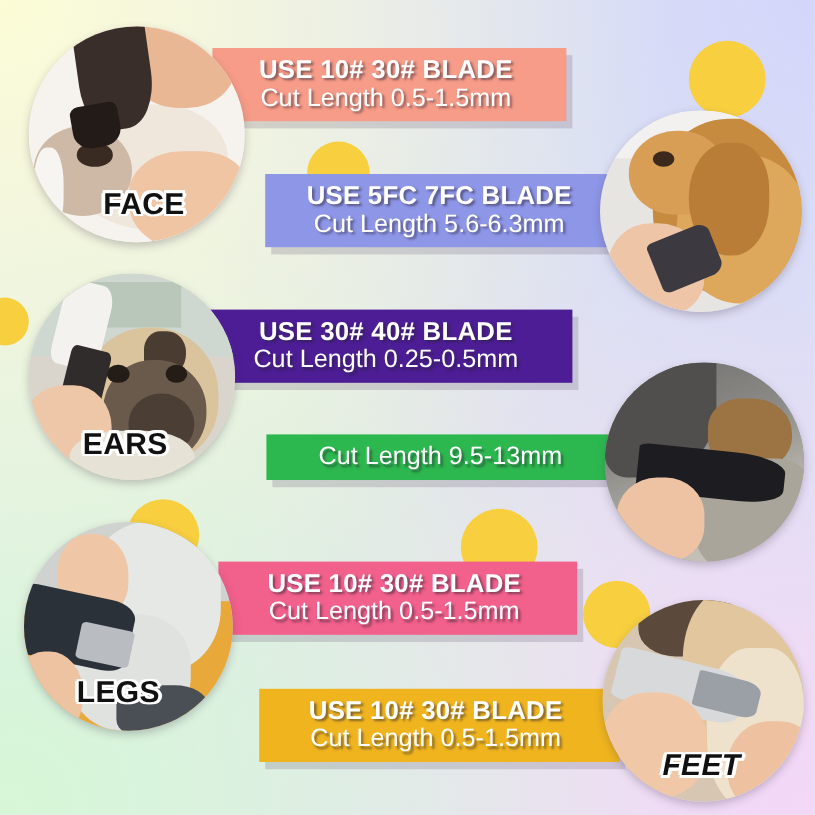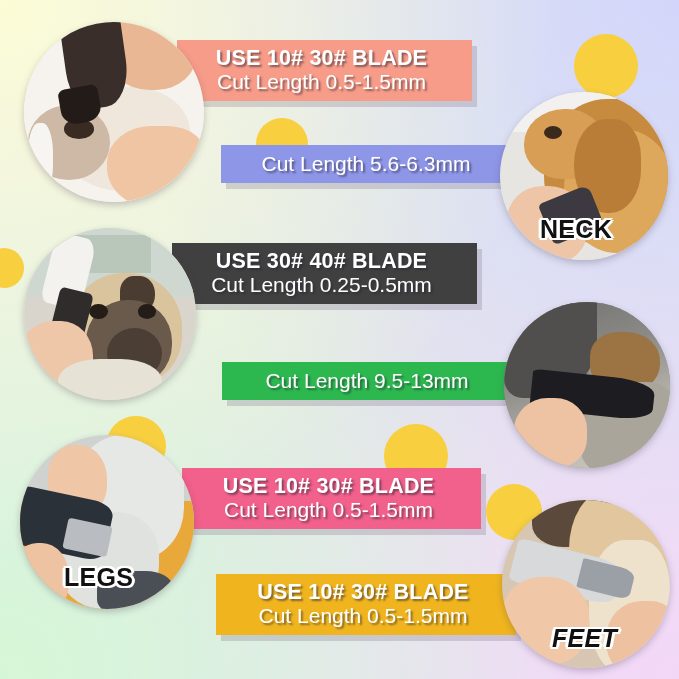--- a/index.html
+++ b/index.html
@@ -150,51 +150,52 @@
           <div class="sky f-bg"></div>
           <div class="blob f-snout"></div>
           <div class="blob f-muz"></div>
           <div class="blob f-eye"></div>
           <div class="blob f-hand"></div>
           <div class="blob f-clip"></div>
           <div class="blob f-clip2"></div>
           <div class="blob f-palm"></div>
           <div class="blob f-white"></div>
         </div>
+        <div class="photo-label" style="left: 62px; top: 134px; font-size: 25px;">FACE</div>
       </div>
       <div class="photo" style="left: 500px; top: 92px; width: 168px; height: 168px; z-index: 4;">
         <div class="art">
           <div class="sky n-bg"></div>
           <div class="bar n-top"></div>
           <div class="blob n-coat"></div>
           <div class="blob n-coat2"></div>
           <div class="blob n-head"></div>
           <div class="blob n-ear"></div>
           <div class="blob n-eye"></div>
           <div class="blob n-hand"></div>
           <div class="blob n-tool"></div>
         </div>
-        <div class="photo-label" style="left: 40px; top: 123px; font-size: 25px;">NECK</div>
       </div>
       <div class="photo" style="left: 24px; top: 228px; width: 172px; height: 172px; z-index: 4;">
         <div class="art">
           <div class="sky e-bg"></div>
           <div class="bar e-wall"></div>
           <div class="bar e-tile"></div>
           <div class="blob e-head"></div>
           <div class="blob e-ear"></div>
           <div class="blob e-face"></div>
           <div class="blob e-snout"></div>
           <div class="blob e-eye1"></div>
           <div class="blob e-eye2"></div>
           <div class="blob e-tool"></div>
           <div class="blob e-tool2"></div>
           <div class="blob e-hand"></div>
           <div class="blob e-body"></div>
         </div>
+        <div class="photo-label" style="left: 45px; top: 128px; font-size: 25px;">EARS</div>
       </div>
       <div class="photo" style="left: 504px; top: 302px; width: 166px; height: 166px; z-index: 4;">
         <div class="art">
           <div class="sky b-bg"></div>
           <div class="sky b-coat"></div>
           <div class="blob b-dark"></div>
           <div class="blob b-tan"></div>
           <div class="blob b-fur"></div>
           <div class="blob b-clip"></div>
           <div class="blob b-hand"></div>
@@ -228,23 +229,24 @@
         <div class="photo-label" style="left: 50px; top: 124px; font-size: 25px;">FEET</div>
       </div>
     </div>
 
   <div id="banners">
       <div class="banner" style="left: 177px; top: 40px; width: 295px; background: rgb(247, 156, 136);">
         <div class="l1">USE 10# 30# BLADE</div>
         <div class="l2">Cut Length 0.5-1.5mm</div>
       </div>
       <div class="banner" style="left: 221px; top: 145px; width: 296px; background: rgb(142, 150, 232);">
+        <div class="l1">USE 5FC 7FC BLADE</div>
         <div class="l2">Cut Length 5.6-6.3mm</div>
       </div>
-      <div class="banner" style="left: 172px; top: 243px; width: 305px; background: #404040;">
+      <div class="banner" style="left: 172px; top: 258px; width: 305px; background: #4c1d95;">
         <div class="l1">USE 30# 40# BLADE</div>
         <div class="l2">Cut Length 0.25-0.5mm</div>
       </div>
       <div class="banner" style="left: 222px; top: 362px; width: 296px; background: rgb(44, 184, 79);">
         <div class="l2">Cut Length 9.5-13mm</div>
       </div>
       <div class="banner" style="left: 182px; top: 468px; width: 299px; background: rgb(242, 96, 140);">
         <div class="l1">USE 10# 30# BLADE</div>
         <div class="l2">Cut Length 0.5-1.5mm</div>
       </div>

